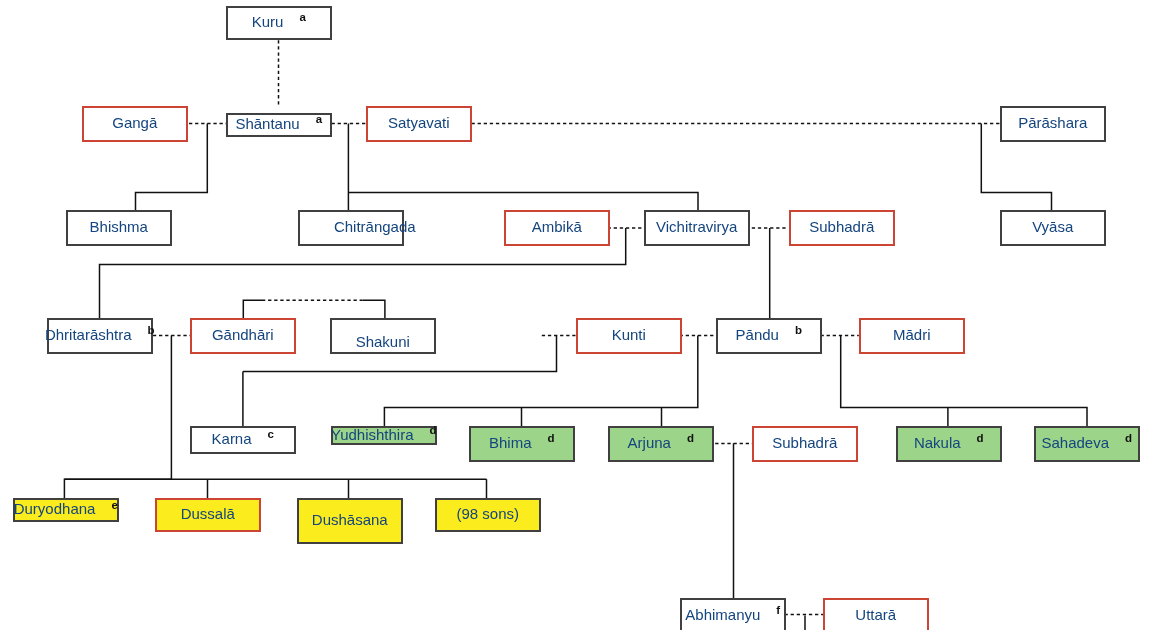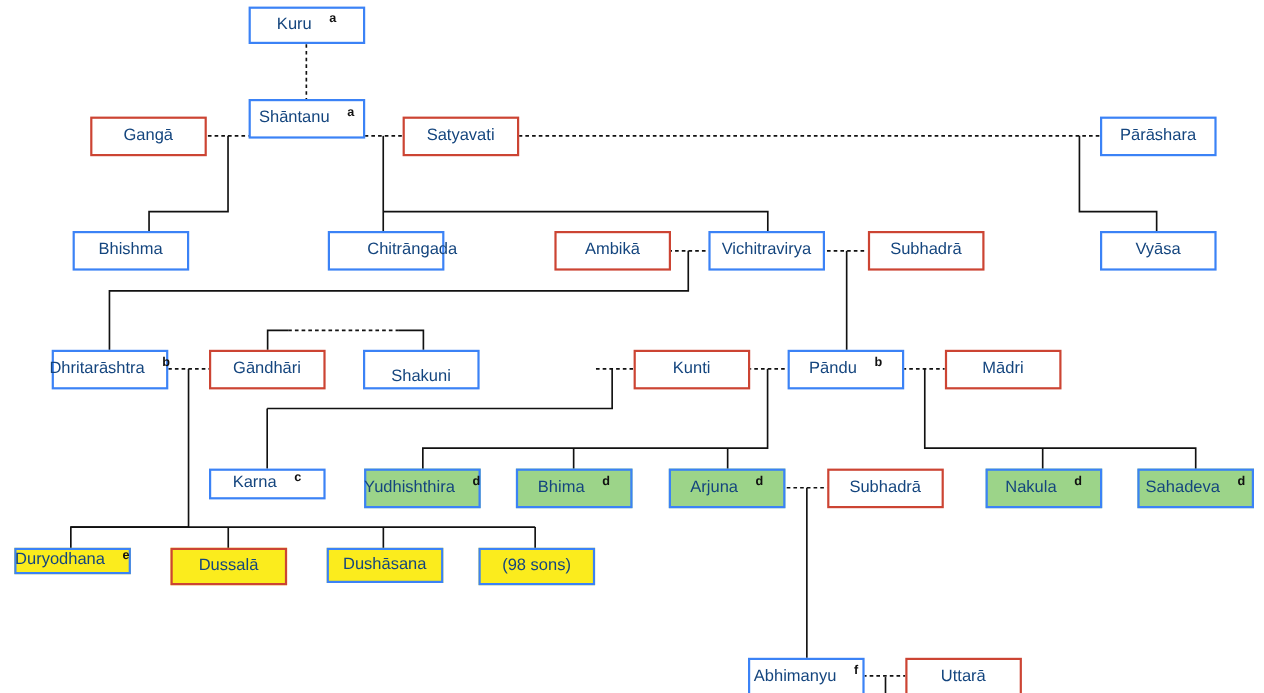--- a/index.html
+++ b/index.html
@@ -1,20 +1,20 @@
 <!DOCTYPE html>
 <html><head>
 <meta charset="utf-8">
 <style>
   html,body{margin:0;padding:0;background:#ffffff;}
   #chart{position:relative;width:1149px;height:630px;background:#ffffff;
          font-family:"Liberation Sans",sans-serif;overflow:hidden;}
   #wires{position:absolute;left:0;top:0;width:1149px;height:630px;}
   .node{position:absolute;box-sizing:border-box;width:105.5px;height:36px;
-        border:2px solid #3b82f6;background:#ffffff;
+        border:2px solid #404040;background:#ffffff;
         display:flex;align-items:center;justify-content:center;
         padding-bottom:3.5px;
         font-size:15px;line-height:1;color:#14457e;white-space:nowrap;gap:16px;}
   .node.red{border-color:#cc4433;}
   .node.green{background:#9cd489;}
   .node.yellow{background:#fbec1d;}
   .node .sup{font-size:11.5px;font-weight:bold;color:#111111;
              line-height:1;vertical-align:baseline;position:relative;top:-3.4px;}
 </style>
 </head>
@@ -58,21 +58,21 @@
       <path d="M715.2,443.4 L752.4,443.4" fill="none" stroke="#111111" stroke-width="1.5" stroke-dasharray="3.3 2.8"></path>
       <path d="M784.5,614.4 L823.3,614.4" fill="none" stroke="#111111" stroke-width="1.5" stroke-dasharray="3.3 2.8"></path>
     </svg>
 <div class="node" style="left: 226px; top: 6.2px; height: 34px;">
       <span>Kuru</span>
       <span class="sup">a</span>
     </div>
     <div class="node red" style="left: 82px; top: 106.3px; height: 36px;">
       <span>Gangā</span>
     </div>
-    <div class="node" style="left: 226px; top: 90px; height: 36px;">
+    <div class="node" style="left: 226px; top: 113px; height: 24px;">
       <span>Shāntanu</span>
       <span class="sup">a</span>
     </div>
     <div class="node red" style="left: 366px; top: 106.3px; height: 36px;">
       <span>Satyavati</span>
     </div>
     <div class="node" style="left: 1000px; top: 106.3px; height: 36px;">
       <span>Pārāshara</span>
     </div>
     <div class="node" style="left: 66px; top: 210.3px; height: 36px;">
@@ -110,21 +110,21 @@
       <span>Pāndu</span>
       <span class="sup">b</span>
     </div>
     <div class="node red" style="left: 859px; top: 318.3px; height: 36px;">
       <span>Mādri</span>
     </div>
     <div class="node" style="left: 190px; top: 426.3px; height: 28px;">
       <span>Karna</span>
       <span class="sup">c</span>
     </div>
-    <div class="node green" style="left: 331px; top: 426.3px; height: 36px;">
+    <div class="node green" style="left: 331px; top: 426.3px; height: 19px;">
       <span>Yudhishthira</span>
       <span class="sup">d</span>
     </div>
     <div class="node green" style="left: 469px; top: 426.3px; height: 36px;">
       <span>Bhima</span>
       <span class="sup">d</span>
     </div>
     <div class="node green" style="left: 608px; top: 426.3px; height: 36px;">
       <span>Arjuna</span>
       <span class="sup">d</span>
@@ -140,21 +140,21 @@
       <span>Sahadeva</span>
       <span class="sup">d</span>
     </div>
     <div class="node yellow" style="left: 13px; top: 498.4px; height: 24px;">
       <span>Duryodhana</span>
       <span class="sup">e</span>
     </div>
     <div class="node red yellow" style="left: 155px; top: 498.4px; height: 34px;">
       <span>Dussalā</span>
     </div>
-    <div class="node yellow" style="left: 297px; top: 498.4px; height: 32px;">
+    <div class="node yellow" style="left: 297px; top: 498.4px; height: 46px;">
       <span>Dushāsana</span>
     </div>
     <div class="node yellow" style="left: 435px; top: 498.4px; height: 34px;">
       <span>(98 sons)</span>
     </div>
     <div class="node" style="left: 680px; top: 598.3px; height: 36px;">
       <span>Abhimanyu</span>
       <span class="sup">f</span>
     </div>
     <div class="node red" style="left: 823px; top: 598.3px; height: 36px;">

